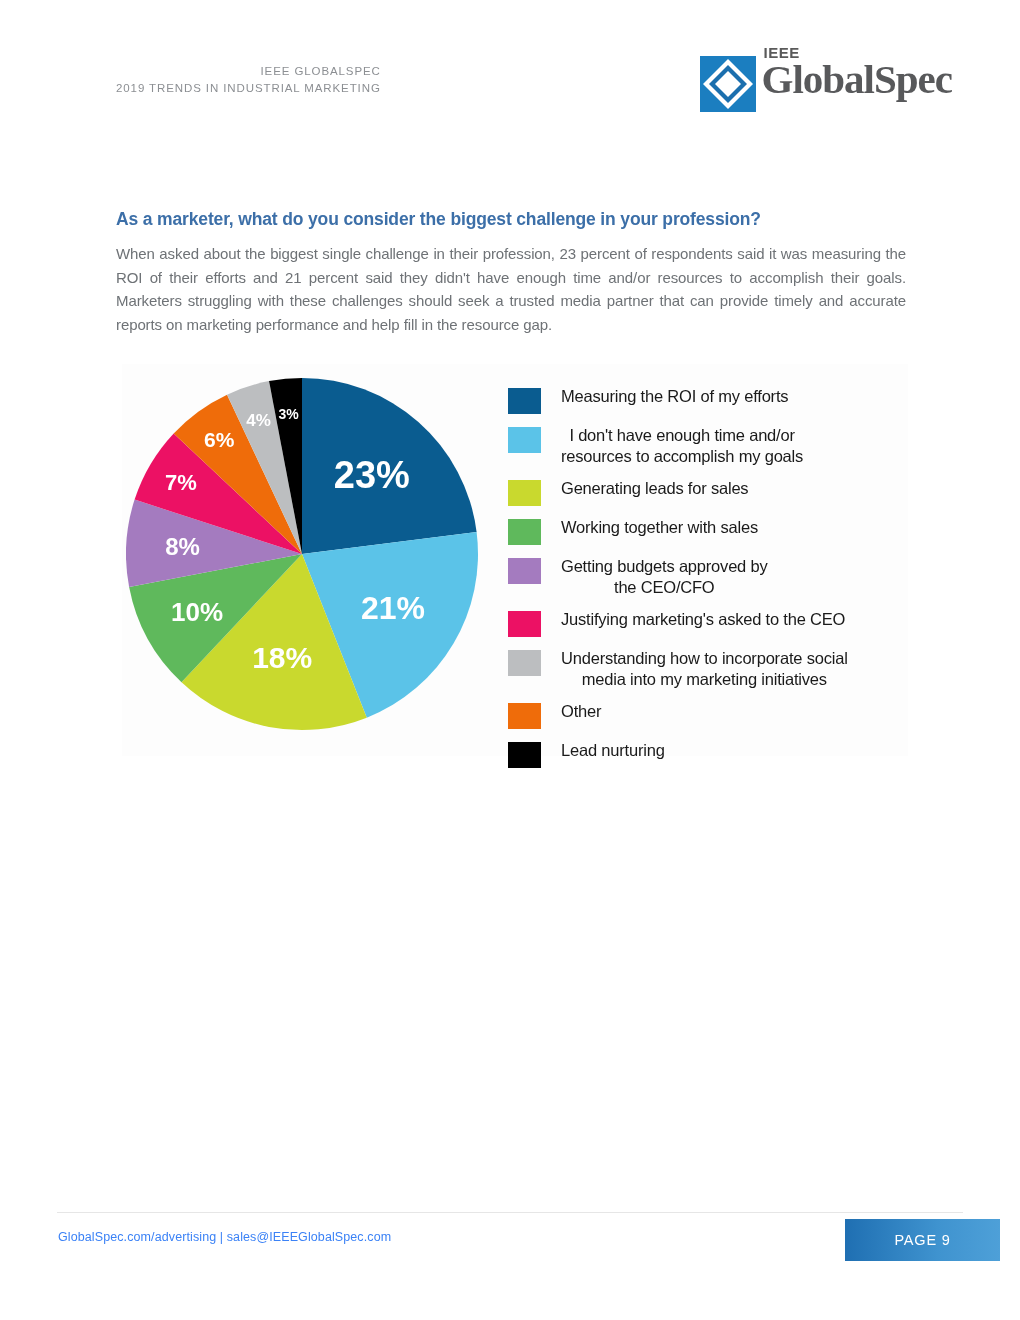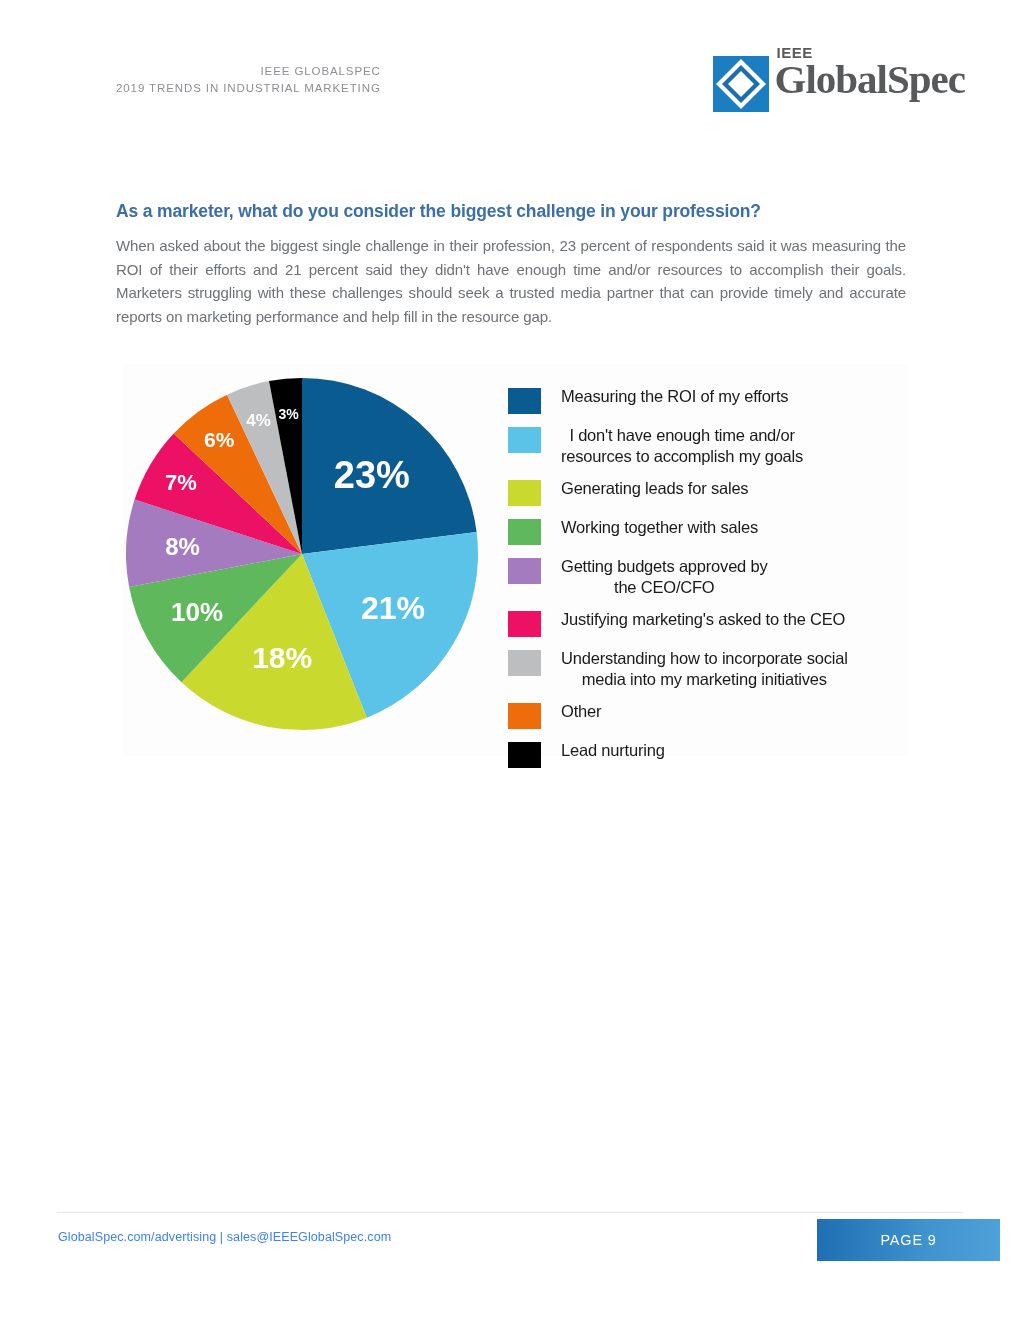--- a/index.html
+++ b/index.html
@@ -34,21 +34,21 @@
     letter-spacing: 0.9px;
     line-height: 17px;
     color: #8c8f93;
     text-transform: uppercase;
     font-weight: 400;
   }
   .header-line { display: block; white-space: nowrap; text-align: right; }
 
   .logo-block {
     position: absolute;
-    right: 55px;
+    right: 68px;
     top: 45px;
     display: flex;
     align-items: flex-start;
   }
   .logo-mark {
     width: 56px;
     height: 56px;
     flex: 0 0 auto;
     margin-top: 11px;
   }
@@ -73,21 +73,21 @@
     color: #58595b;
     letter-spacing: -1px;
     line-height: 43px;
     font-family: Liberation Serif, serif;
   }
 
   
   .content {
     position: absolute;
     left: 116px;
-    top: 200px;
+    top: 208px;
     width: 790px;
   }
   .section-title {
     font-size: 17.5px;
     font-weight: 700;
     color: #3c6fa8;
     letter-spacing: -0.15px;
     margin: 0 0 12px 0;
     line-height: 22px;
   }
@@ -169,21 +169,21 @@
     left: 58px;
     top: 1230px;
     font-size: 12.5px;
     color: #3b82f6;
     letter-spacing: 0.1px;
   }
   .page-badge {
     position: absolute;
     right: 20px;
     top: 1219px;
-    width: 183px;
+    width: 155px;
     height: 42px;
     background: linear-gradient(to right, #1f6fb2 0%, #3f93cf 60%, #4ea0d8 100%);
     color: #ffffff;
     font-size: 14.5px;
     letter-spacing: 0.8px;
     display: flex;
     align-items: center;
     justify-content: center;
   }
 </style>

